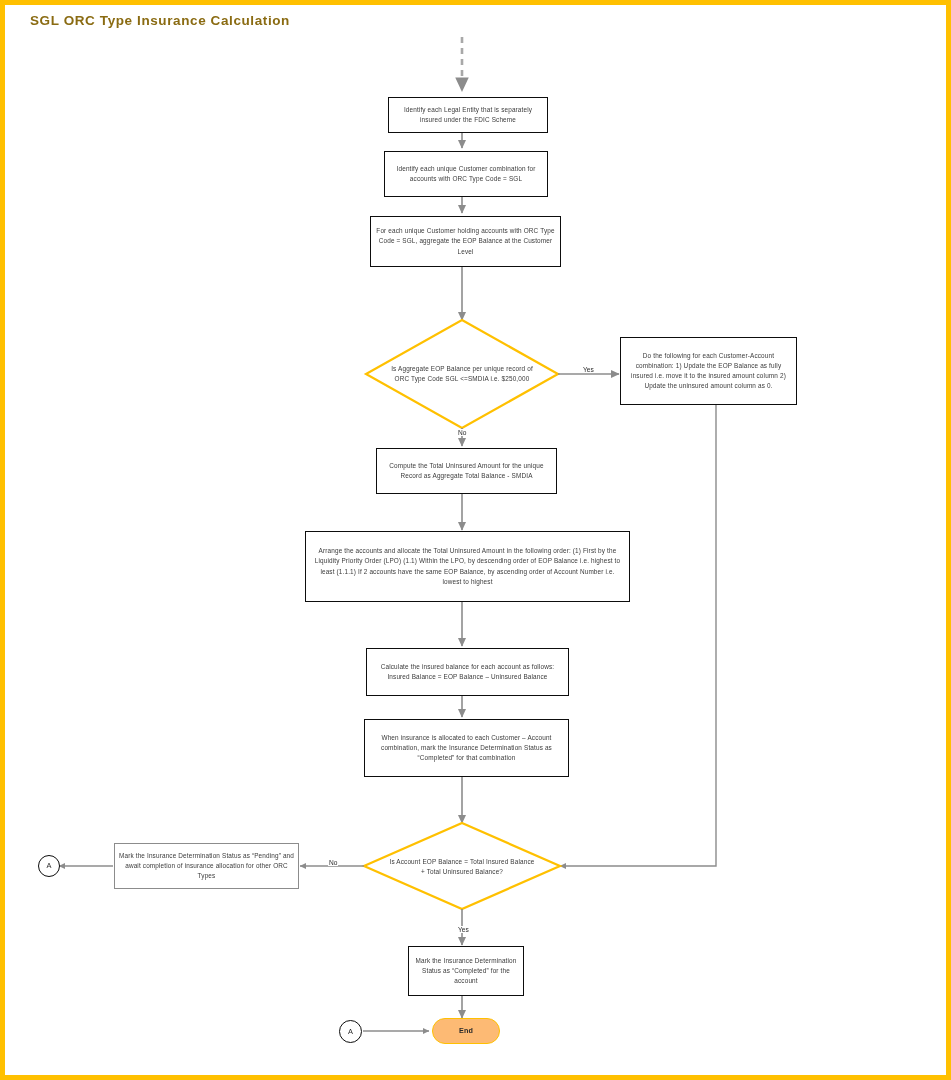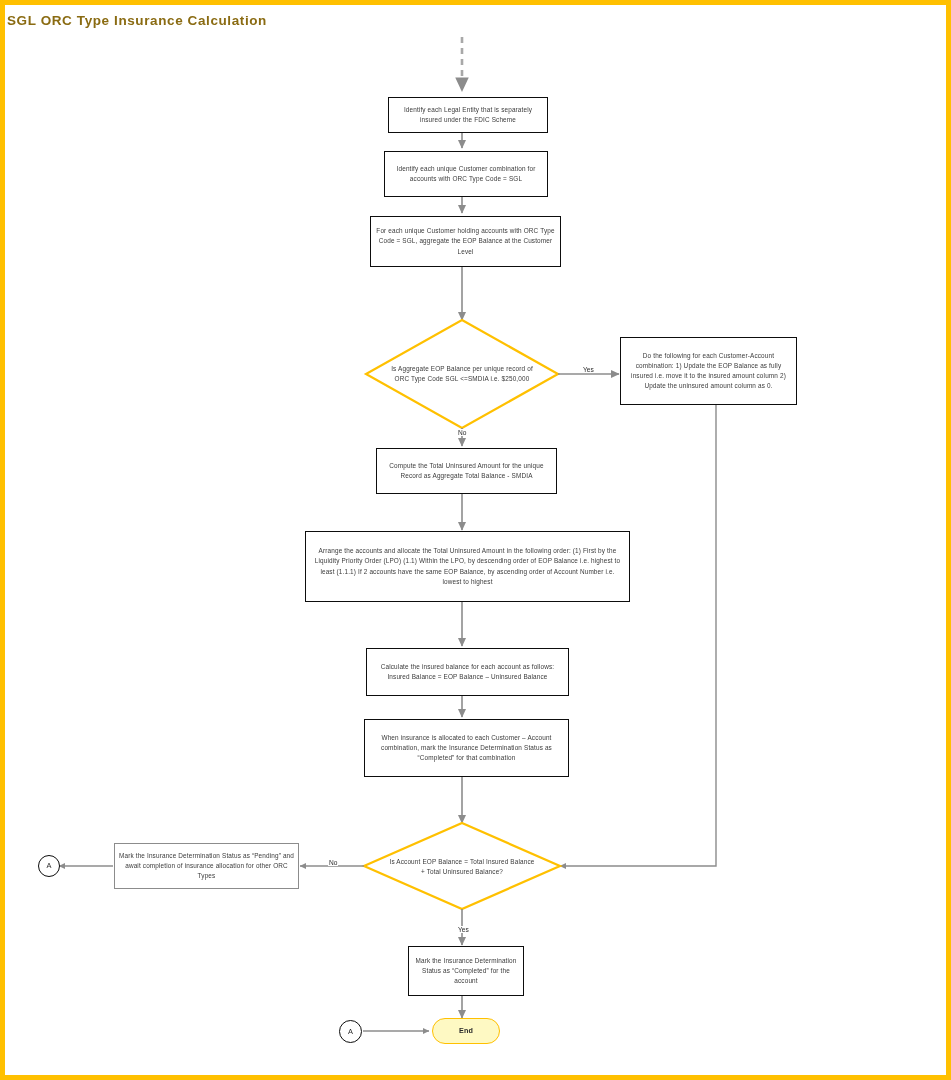--- a/index.html
+++ b/index.html
@@ -6,21 +6,21 @@
   body{font-family:"Liberation Sans",sans-serif;}
   #page{
     position:relative;
     width:951px;height:1080px;
     background:#ffffff;
     box-sizing:border-box;
     border:5px solid #FFC000;
     overflow:hidden;
   }
   #title{
-    position:absolute;left:2px;top:8px;
+    position:absolute;left:25px;top:8px;
     font-size:13.5px;font-weight:bold;
     letter-spacing:.6px;
     color:#8a6b12;
     white-space:nowrap;
   }
   svg#canvas{position:absolute;left:0;top:0;width:941px;height:1070px;}
 
   
   .node{
     position:absolute;
@@ -31,21 +31,21 @@
     font-size:6.4px;
     line-height:1.58;
     letter-spacing:.15px;
     padding:2px 4px;
   }
   .node span{display:block;width:100%;}
   .proc{border:1.6px solid #0d0d0d;background:#fff;}
   .proc-thin{border:1px solid #8c8c8c;background:#fff;}
   .diamond-label{background:transparent;border:0;}
   .term{
-    border:1.8px solid #FFC000;background:#fef9c3;border-radius:16px;
+    border:1.8px solid #FFC000;background:#fdba74;border-radius:16px;
     color:#2a2a2a;font-weight:bold;font-size:7.2px;
   }
   .conn{
     border:1.6px solid #0d0d0d;background:#fff;border-radius:50%;
     color:#2a2a2a;font-size:7.4px;
   }
   .edge-label{
     position:absolute;font-size:6.6px;color:#2a2a2a;
     background:#fff;padding:0 1px;white-space:nowrap;
   }

